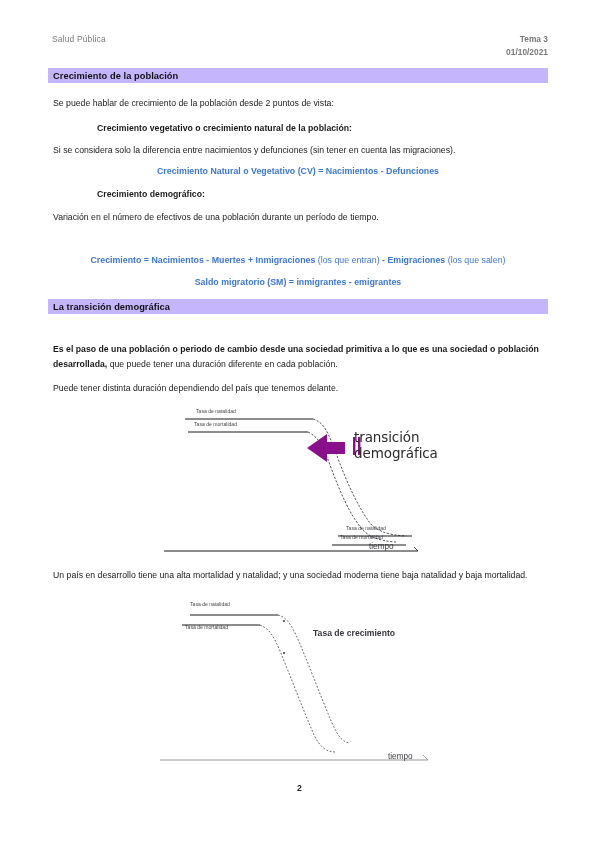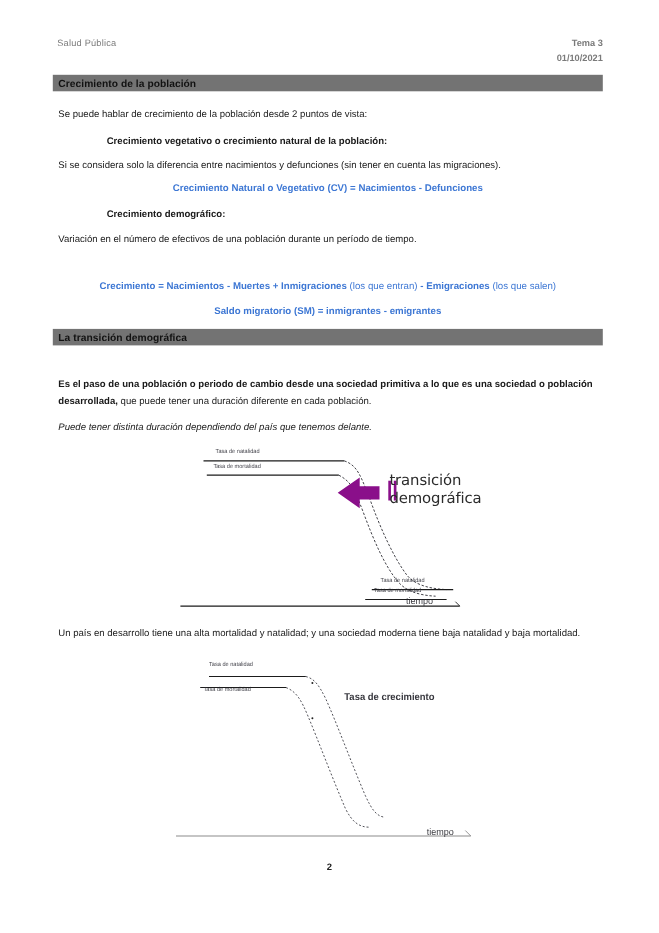--- a/index.html
+++ b/index.html
@@ -46,21 +46,21 @@
     line-height: 12.5px;
     font-weight: bold;
   }
 
   
   .section-bar {
     position: absolute;
     left: 48px;
     width: 500px;
     height: 15px;
-    background: #737373;
+    background: #c4b5fd;
     display: flex;
     align-items: center;
   }
   .section-bar span {
     font-size: 9.3px;
     font-weight: bold;
     color: #111;
     padding-left: 5px;
     letter-spacing: .05px;
   }
@@ -170,21 +170,21 @@
 
   <div class="formula" style="top:277px;">Saldo migratorio (SM) = inmigrantes - emigrantes</div>
   <div class="formula" style="top:300px;">Crecimiento total de una población= CV + SM</div>
 
   <div class="section-bar" style="top:299px;">
     <span>La transición demográfica</span>
   </div>
 
   <div class="para" style="top:342px;"><b>Es el paso de una población o periodo de cambio desde una sociedad primitiva a lo que es una sociedad o población desarrollada,</b><span> que puede tener una duración diferente en cada población.</span></div>
 
-  <div class="para" style="top:381px;font-style:italic;">Puede tener distinta duración dependiendo del país que tenemos delante.</div>
+  <div class="para" style="top:381px;">Puede tener distinta duración dependiendo del país que tenemos delante.</div>
 
   <div class="figure" style="left:150px; top:395px; width:300px; height:165px;">
     <svg width="300" height="165" viewBox="0 0 300 165">
 
       <path d="M35 24 L163 24" stroke="#1b1b1b" stroke-width="1.05" fill="none"></path>
 
       <path d="M38 37 L158 37" stroke="#1b1b1b" stroke-width="1.05" fill="none"></path>
 
       <path d="M163 24 C175 28, 178 38, 186 58 C196 86, 208 112, 220 128 C226 135, 236 140, 256 141" stroke="#33333a" stroke-width=".85" fill="none" stroke-dasharray="2.2 1.6"></path>
 

